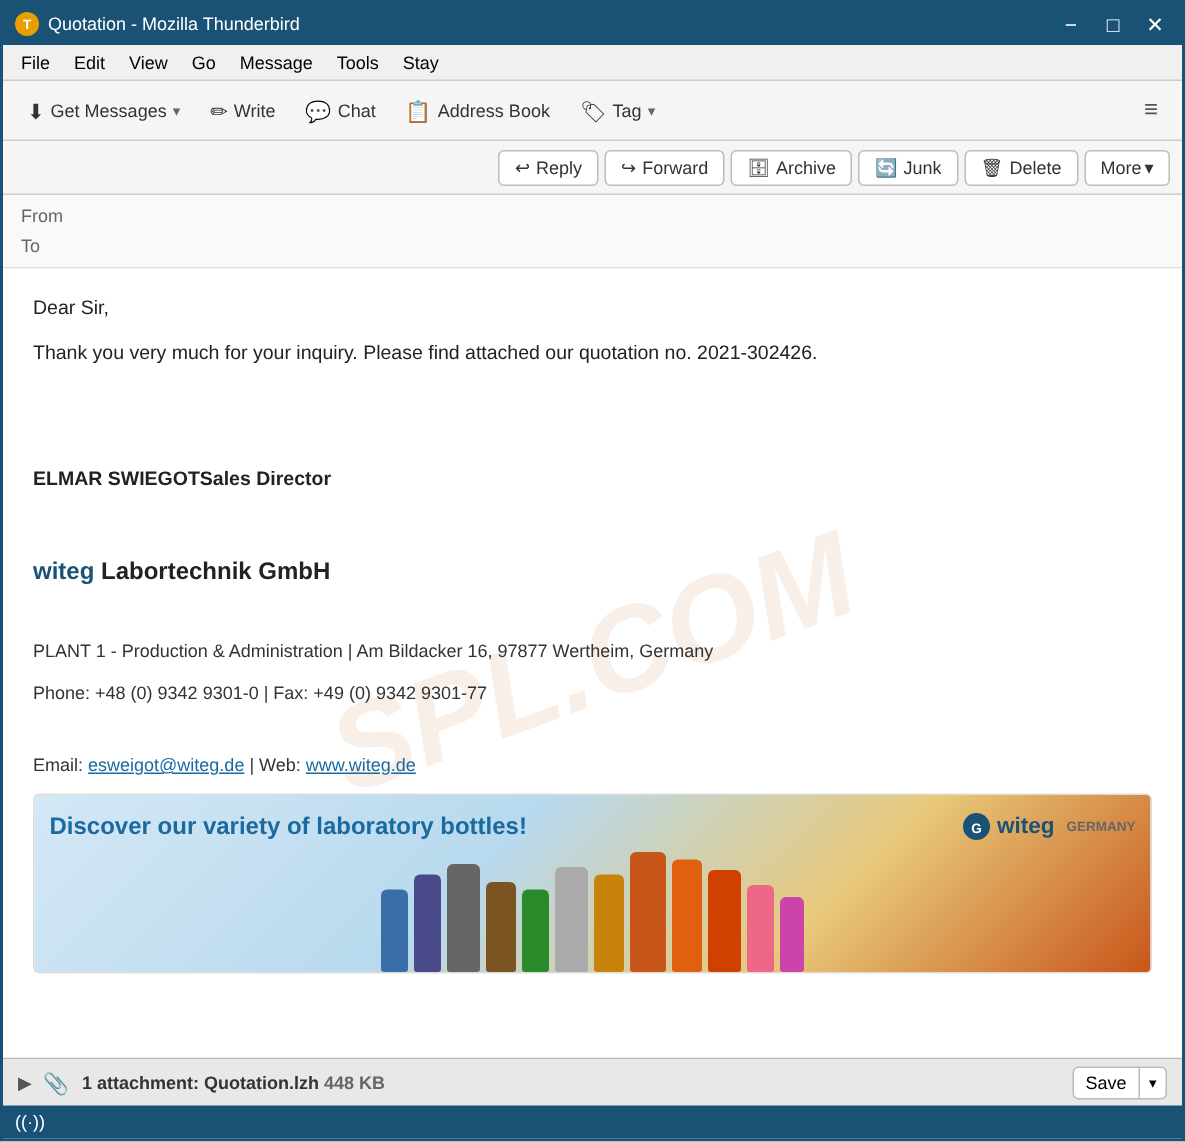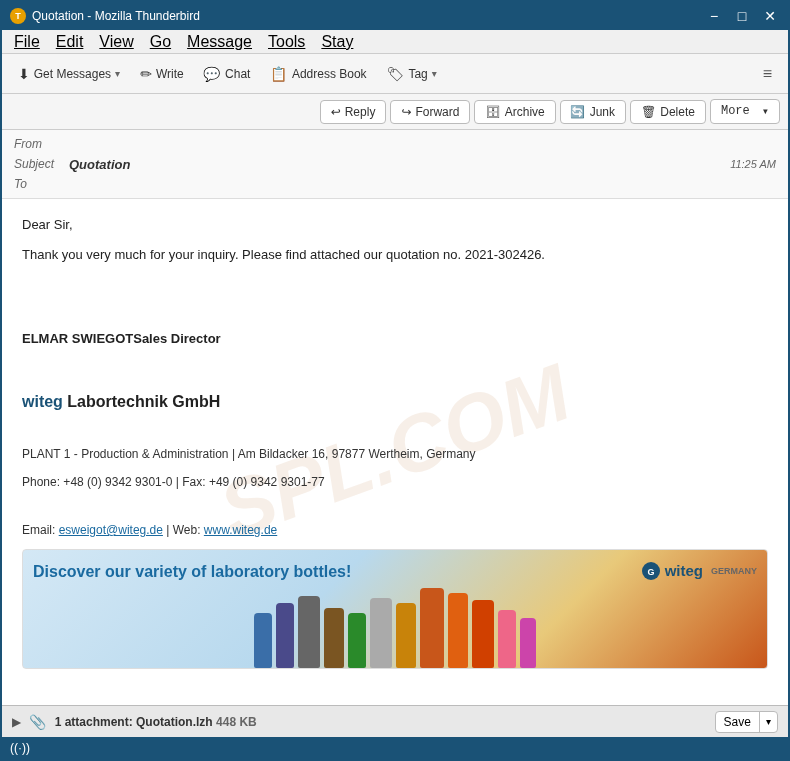--- a/index.html
+++ b/index.html
@@ -25,21 +25,21 @@
     
     .menu-bar {
       background: #f0f0f0;
       display: flex;
       align-items: center;
       padding: 2px 6px;
       border-bottom: 1px solid #ccc;
       height: 24px;
       gap: 4px;
     }
-    .menu-item { padding: 2px 6px; font-size: 16px; cursor: pointer; border-radius: 3px; text-decoration: underline; }
+    .menu-item { padding: 2px 6px; font-size: 12px; cursor: pointer; border-radius: 3px; }
 
     
     .toolbar {
       background: #f5f5f5;
       display: flex;
       align-items: center;
       padding: 4px 8px;
       border-bottom: 1px solid #ccc;
       height: 40px;
       gap: 4px;
@@ -77,28 +77,27 @@
       align-items: center;
       gap: 4px;
       padding: 4px 10px;
       border: 1px solid #bbb;
       background: #fff;
       cursor: pointer;
       border-radius: 4px;
       font-size: 12px;
       color: #333;
     }
-    .more-btn { display: flex; align-items: flex-start; gap: 12px; font-family: Liberation Mono, monospace; }
+    .more-btn { display: flex; align-items: flex-start; gap: 2px; }
 
     
     .email-headers {
       background: #f9f9f9;
       border-bottom: 1px solid #ddd;
       padding: 4px 12px;
-      font-style: italic;
     }
     .header-row {
       display: flex;
       align-items: center;
       padding: 2px 0;
       font-size: 12px;
       min-height: 20px;
     }
     .header-label { color: #666; width: 55px; flex-shrink: 0; }
     .header-value { color: #333; }
@@ -308,25 +307,20 @@
     <button class="action-btn more-btn">
       <span>More</span>
       <span>▾</span>
     </button>
   </div>
 
   <div class="email-headers">
     <div class="header-row">
       <span class="header-label">From</span>
       <span class="header-value"></span>
-    </div>
-    <div class="header-row">
-      <span class="header-label">Subject</span>
-      <span class="header-value subject-bold">Quotation</span>
-      <span class="header-time">11:25 AM</span>
     </div>
     <div class="header-row">
       <span class="header-label">To</span>
       <span class="header-value"></span>
     </div>
   </div>
 
   <div class="email-body">
     <div class="watermark">SPL.COM</div>
     <div class="email-content">

